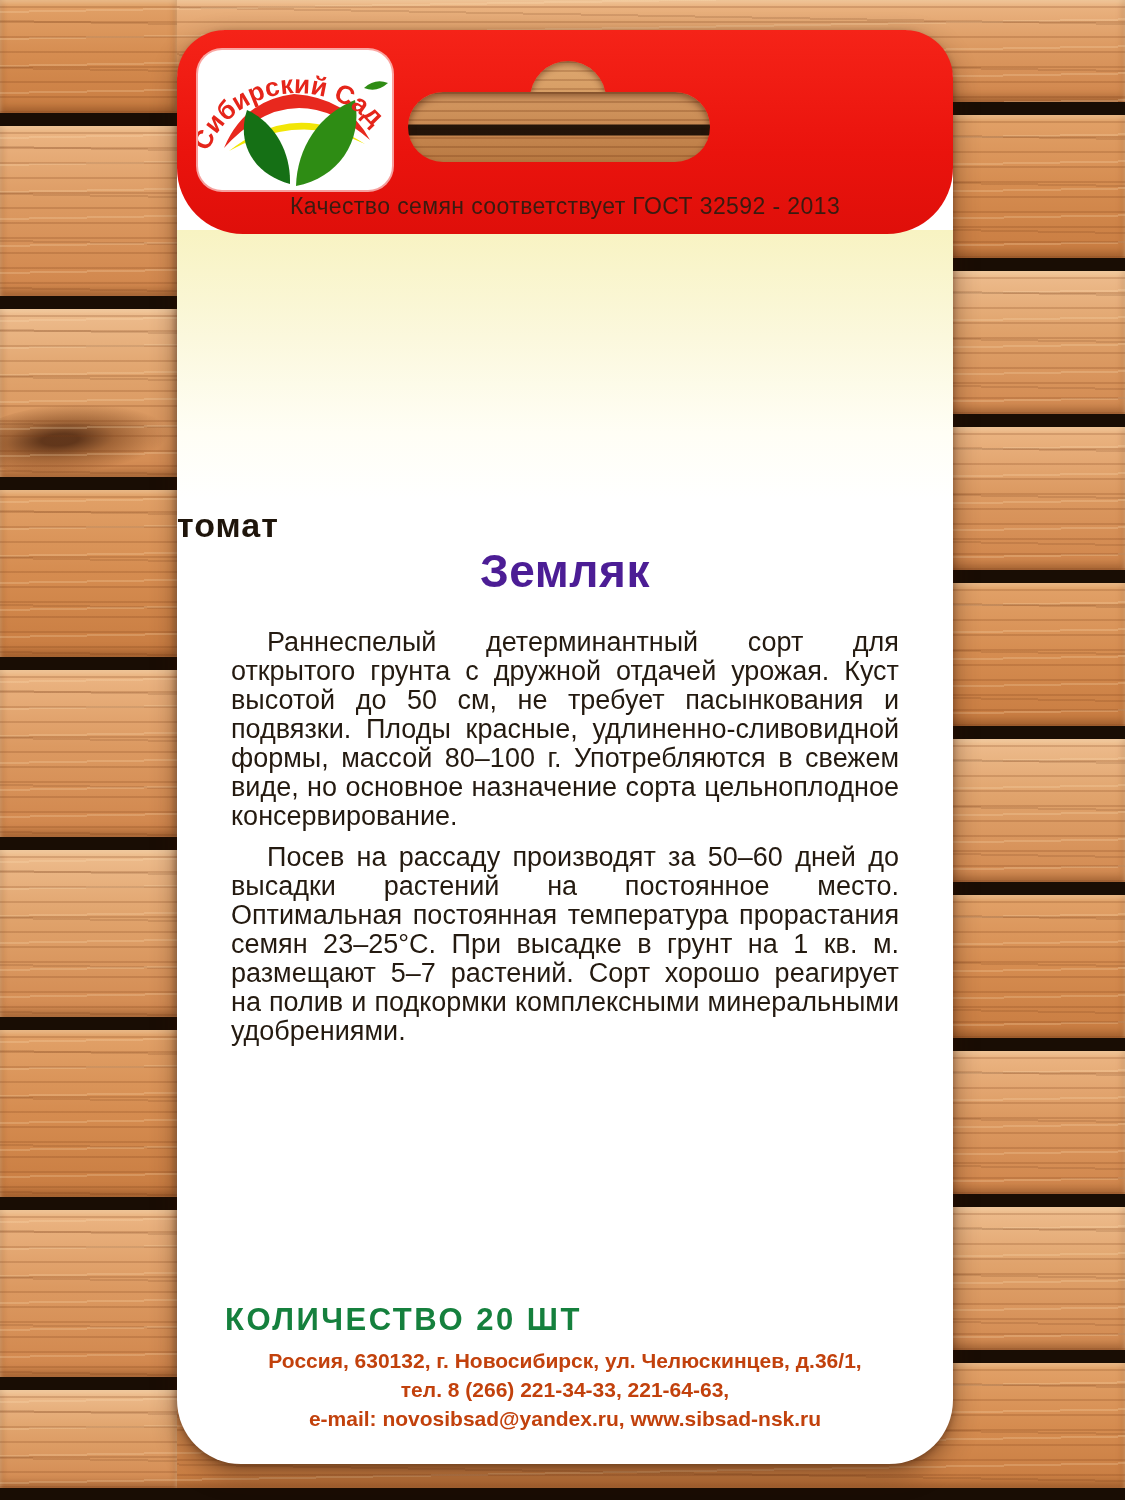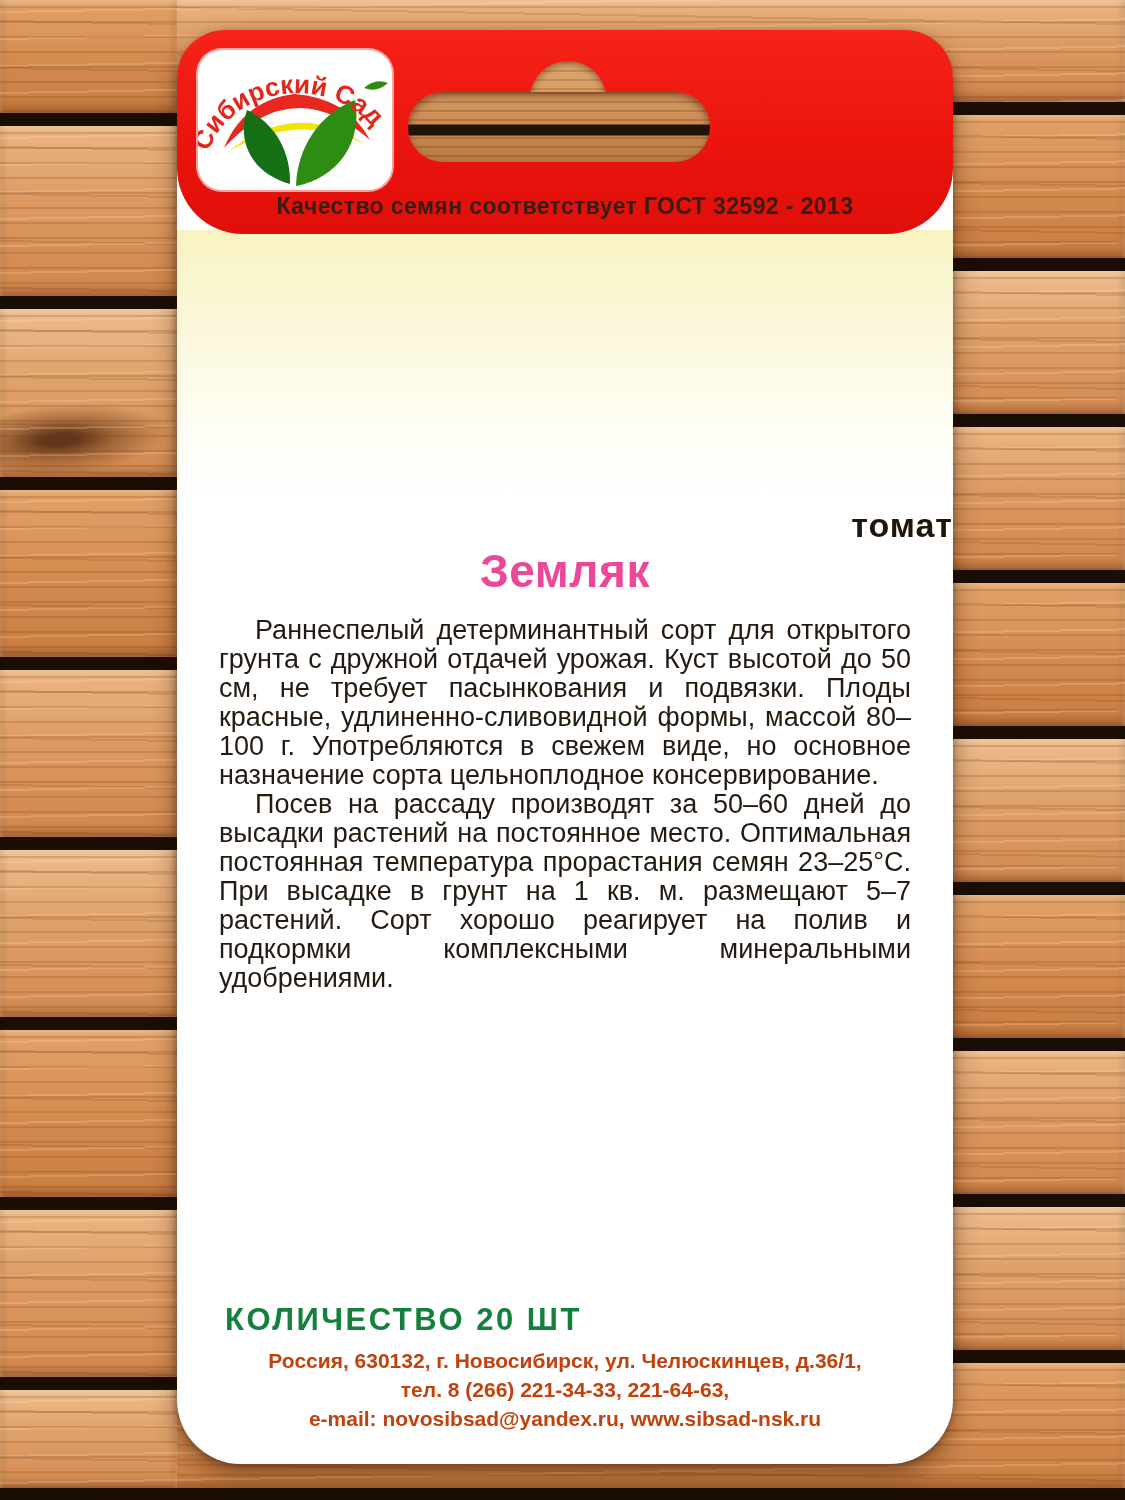--- a/index.html
+++ b/index.html
@@ -29,50 +29,50 @@
         background:#ffffff;border-radius:52px 52px 64px 64px;
         box-shadow:0 10px 26px rgba(46,18,0,.45), 0 2px 6px rgba(46,18,0,.35);}
   .yellow-wash{position:absolute;left:0;top:200px;width:100%;height:270px;
         background:linear-gradient(180deg,#f8f3c2 0%,#fbf8dd 40%,#fffef5 75%,#ffffff 100%);}
 
   
   .band{position:absolute;left:0;top:0;width:776px;height:204px;
         background:linear-gradient(180deg,#f52318 0%,#ea130d 60%,#df0f0a 100%);
         border-radius:48px 48px 66px 66px;}
   .gost{position:absolute;left:0;top:163px;width:100%;text-align:center;
-        font-size:23px;font-weight:bold;color:#3a1b10;letter-spacing:.4px;}
+        font-size:23px;font-weight:normal;color:#3a1b10;letter-spacing:.4px;}
 
   
   .logo-box{position:absolute;left:21px;top:20px;width:194px;height:140px;background:#ffffff;
         border-radius:24px;box-shadow:0 0 0 2px rgba(255,255,255,.6);overflow:hidden;}
 
   
   .slot,.slot-bump{background:linear-gradient(180deg,#d69a64 0%,#c8895245 40%,#c08048 100%),#cb8d57;}
   .slot{position:absolute;left:231px;top:62px;width:302px;height:70px;border-radius:35px;
         box-shadow:inset 0 4px 7px rgba(60,20,0,.5);
         background:
           linear-gradient(180deg, rgba(0,0,0,0) 0 32px, rgba(20,10,3,.92) 33px 43px, rgba(0,0,0,0) 44px),
           repeating-linear-gradient(180deg, rgba(110,52,16,.25) 0 2px, rgba(0,0,0,0) 2px 9px),
           linear-gradient(180deg,#d69a64 0%,#c98b54 45%,#b97942 100%);}
   .slot-bump{position:absolute;left:353px;top:31px;width:76px;height:76px;border-radius:50%;
         background:
           repeating-linear-gradient(180deg, rgba(110,52,16,.22) 0 2px, rgba(0,0,0,0) 2px 9px),
           linear-gradient(180deg,#dda76f 0%,#cf9157 100%);
         box-shadow:inset 0 3px 6px rgba(60,20,0,.45);}
 
   
-  .title-small{position:absolute;left:0;top:476px;width:100%;text-align:right;
+  .title-small{position:absolute;left:0;top:476px;width:100%;text-align:left;
         font-size:34px;font-weight:bold;color:#1f150b;letter-spacing:1px;}
   .title-big{position:absolute;left:0;top:514px;width:100%;text-align:center;
-        font-size:46px;font-weight:bold;color:#ec4899;letter-spacing:.5px;}
+        font-size:46px;font-weight:bold;color:#4c1d95;letter-spacing:.5px;}
 
   
   .desc{position:absolute;left:42px;top:586px;width:692px;color:#241a10;
         font-size:27px;line-height:29px;text-align:justify;}
-  .desc p{margin:0;text-indent:36px;}
+  .desc p{margin:12px;text-indent:36px;}
 
   
   .qty{position:absolute;left:48px;top:1272px;font-size:31px;font-weight:bold;
         color:#15803d;letter-spacing:2.5px;}
   .addr{position:absolute;left:0;top:1316px;width:100%;text-align:center;
         font-size:21px;font-weight:bold;color:#c2410c;line-height:29px;}
 
   
   .logo-arc-text{font-family:"Liberation Sans","DejaVu Sans",sans-serif;font-weight:bold;font-size:26px;fill:#e5251a;}
 </style>

